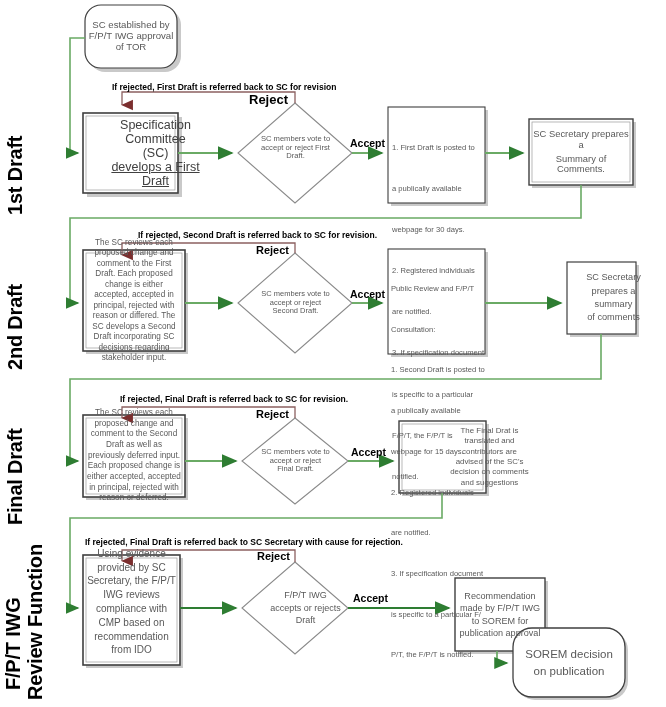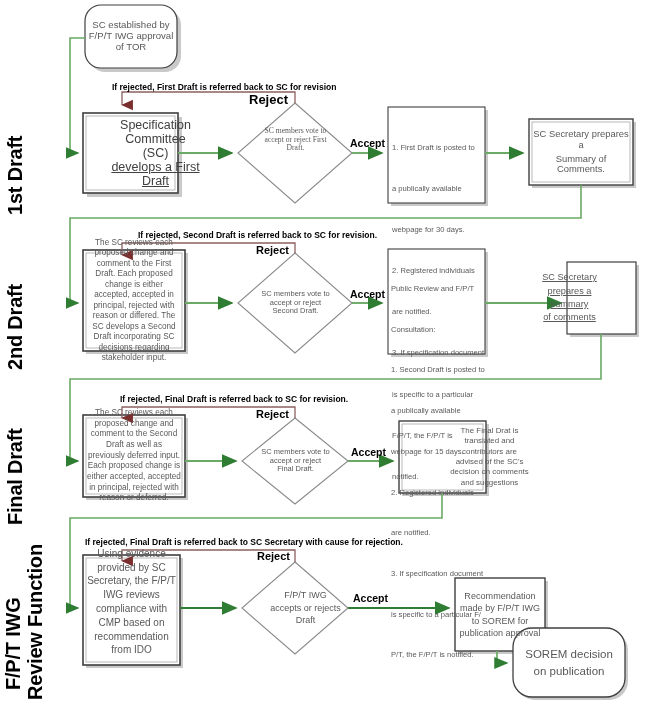--- a/index.html
+++ b/index.html
@@ -131,21 +131,21 @@
 
   <div class="node-text" style="left:88px;top:8px;width:86px;height:57px;font-size:9.6px;">SC established by F/P/T IWG approval of TOR</div>
 
   <div class="node-text dark" style="left:86px;top:116px;width:89px;height:74px;font-size:12.5px;flex-direction:column;padding-left:25px;">
     <span>Specification</span>
     <span>Committee (SC)</span>
     <span style="text-decoration:underline;">develops a First</span>
     <span style="text-decoration:underline;">Draft</span>
   </div>
 
-  <div class="node-text" style="left:258px;top:112px;width:75px;height:56px;font-size:7.6px;font-family:Liberation Serif, serif;">SC members vote to accept or reject First Draft.</div>
+  <div class="node-text" style="left:258px;top:120px;width:75px;height:56px;font-size:7.6px;">SC members vote to accept or reject First Draft.</div>
 
   <div class="list-text" style="left:392px;top:112px;width:94px;">
     <div>1.  First Draft is posted to</div>
     <div>    a publically available</div>
     <div>    webpage for 30 days.</div>
     <div>2. Registered individuals</div>
     <div>    are notified.</div>
     <div>3. If specification document</div>
     <div>    is specific to a particular</div>
     <div>    F/P/T, the F/P/T is</div>
@@ -167,21 +167,21 @@
     <div>1. Second Draft is posted to</div>
     <div>a publically available</div>
     <div>webpage for 15 days.</div>
     <div>2. Registered individuals</div>
     <div>are notified.</div>
     <div>3. If specification document</div>
     <div>is specific to a particular F/</div>
     <div>P/T, the F/P/T is notified.</div>
   </div>
 
-  <div class="node-text" style="left:536px;top:265px;width:67px;height:66px;font-size:9.2px;flex-direction:column;line-height:1.45;text-decoration:underline;">
+  <div class="node-text" style="left:580px;top:265px;width:67px;height:66px;font-size:9.2px;flex-direction:column;line-height:1.45;">
     <span>SC Secretary</span>
     <span>prepares a summary</span>
     <span>of comments</span>
   </div>
 
   <div class="node-text" style="left:87px;top:419px;width:94px;height:74px;font-size:8.2px;line-height:1.3;">The SC reviews each proposed change and comment to the Second Draft as well as previously deferred input.  Each proposed change is either accepted, accepted in principal, rejected with reason or deferred.</div>
 
   <div class="node-text" style="left:261px;top:435px;width:69px;height:52px;font-size:7.5px;">SC members vote to accept or reject Final Draft.</div>
 
   <div class="node-text" style="left:402px;top:425px;width:81px;height:64px;font-size:7.9px;line-height:1.32;padding-left:47px;">The Final Drat is translated and contributors are advised of the SC's decision on comments and suggestions</div>

